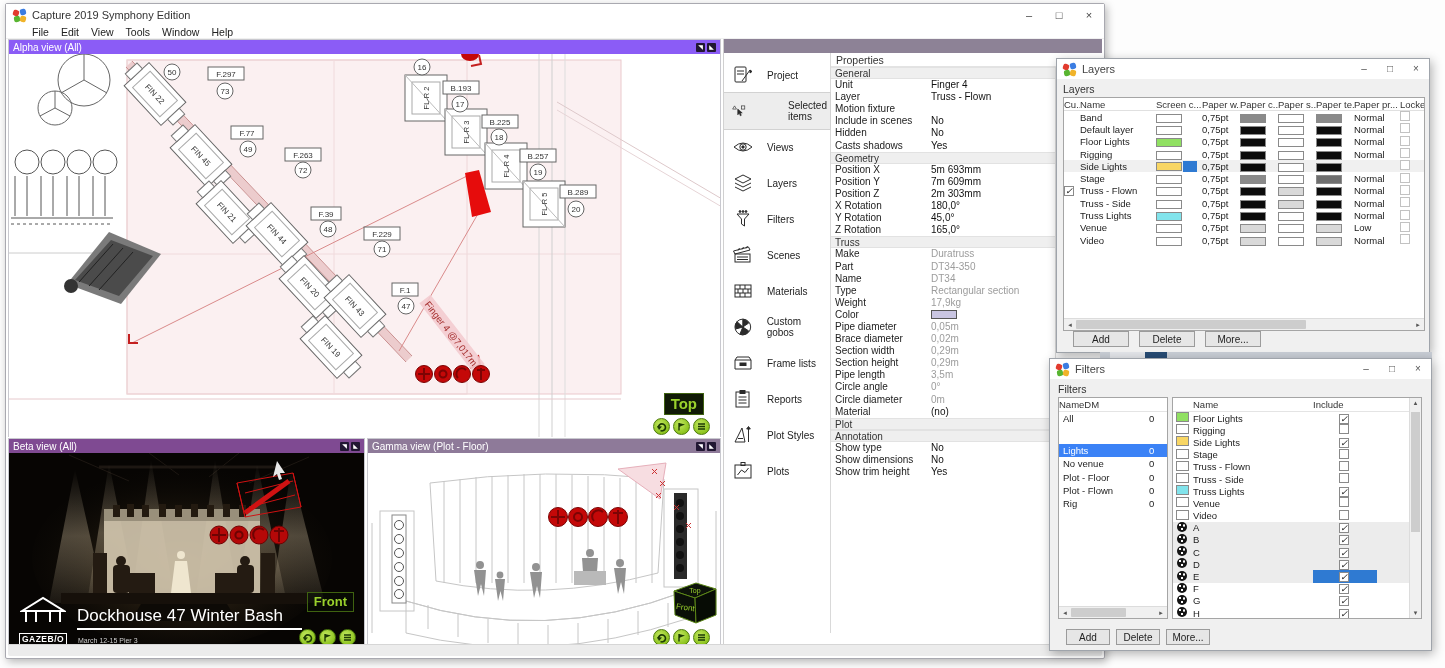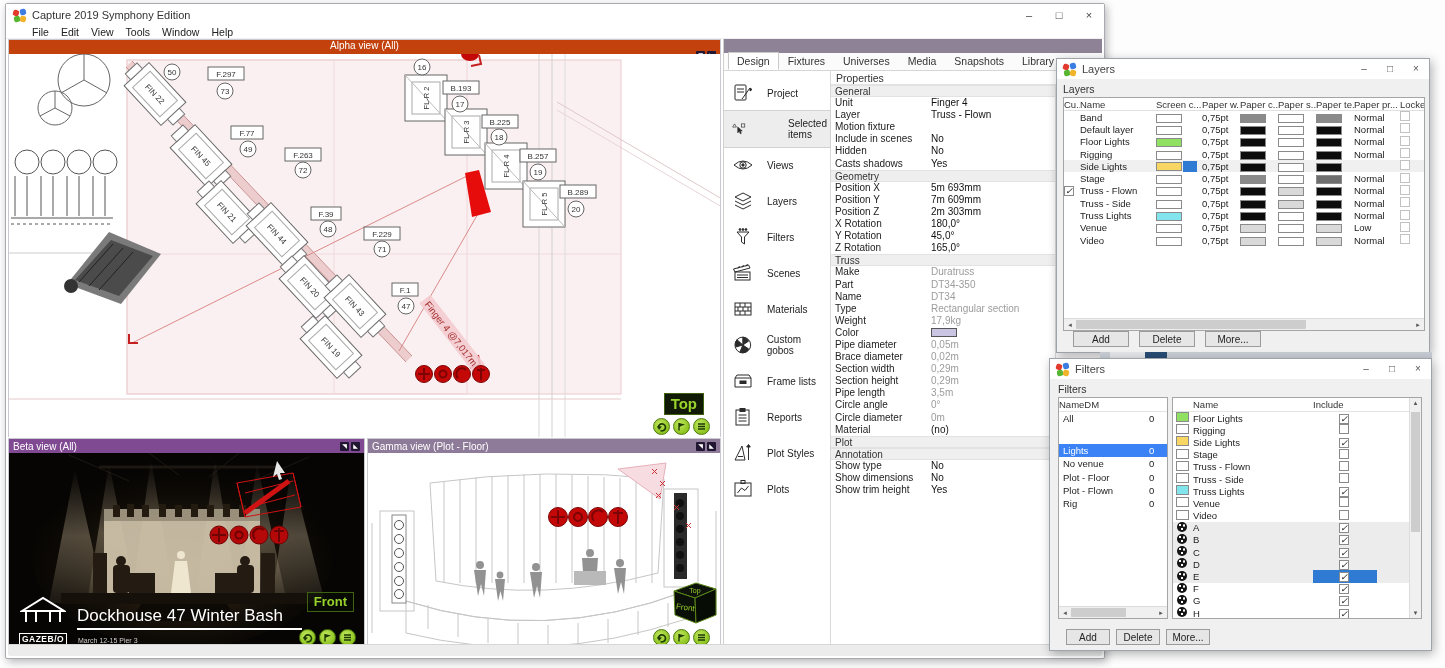--- a/index.html
+++ b/index.html
@@ -23,21 +23,21 @@
   .menu-item { padding:0 6px; }
 
   
   .view { position:absolute; border:1px solid #c9c9cf; }
   .vhead { height:14px; color:#fff; font-size:10px; display:flex; align-items:center; padding:0 4px; }
   .vhead .vh-icons { margin-left:auto; display:flex; gap:2px; }
   .vh-ic { width:9px; height:9px; background:#221733; color:#fff; font-size:6px; line-height:9px; text-align:center; border-radius:1px; }
   .vbody { position:relative; background:#fff; overflow:hidden; }
 
   .alpha-view  { left:2px;  top:35px;  width:713px; height:398px; }
-  .alpha-view .vhead { background:#c2410c;flex-direction:column; }
+  .alpha-view .vhead { background:#8b5cf6; }
   .alpha-view .vbody { height:383px; }
   .beta-view   { left:2px;  top:434px; width:357px; height:214px; }
   .beta-view .vhead { background:#7f4a92; }
   .beta-view .vbody { height:199px; background:#070503; }
   .gamma-view  { left:361px; top:434px; width:354px; height:214px; }
   .gamma-view .vhead { background:#8e7a99; }
   .gamma-view .vbody { height:199px; }
 
   .statusbar { position:absolute; left:2px; right:2px; bottom:2px; height:12px; background:#ececec; border-top:1px solid #d6d6d6; border-radius:0 0 2px 2px; }
 
@@ -620,28 +620,20 @@
               <svg width="11" height="11">
                 <path d="M2 3 h7 M2 5.5 h7 M2 8 h7" stroke="#1d3a04" stroke-width="1.4"></path>
               </svg>
             </span>
         </div>
       </div>
     </div>
 
     <div class="right-pane">
       <div class="rp-head"></div>
-      <div class="rp-tabs">
-        <span class="tab active">Design</span>
-        <span class="tab">Fixtures</span>
-        <span class="tab">Universes</span>
-        <span class="tab">Media</span>
-        <span class="tab">Snapshots</span>
-        <span class="tab">Library</span>
-      </div>
       <div class="rp-body">
         <div class="sidebar">
           <div class="sb-item">
             <svg width="22" height="22" viewBox="0 0 22 22" stroke="#2b2b2b" fill="none">
                 <rect x="3" y="3" width="11" height="15" rx="1"></rect>
                 <line x1="5" y1="7" x2="12" y2="7"></line>
                 <line x1="5" y1="10" x2="12" y2="10"></line>
                 <line x1="10" y1="17" x2="18" y2="6"></line>
                 <path d="M18 6 l2 1.5 -2 1.5 z" fill="#2b2b2b"></path>
               </svg>

